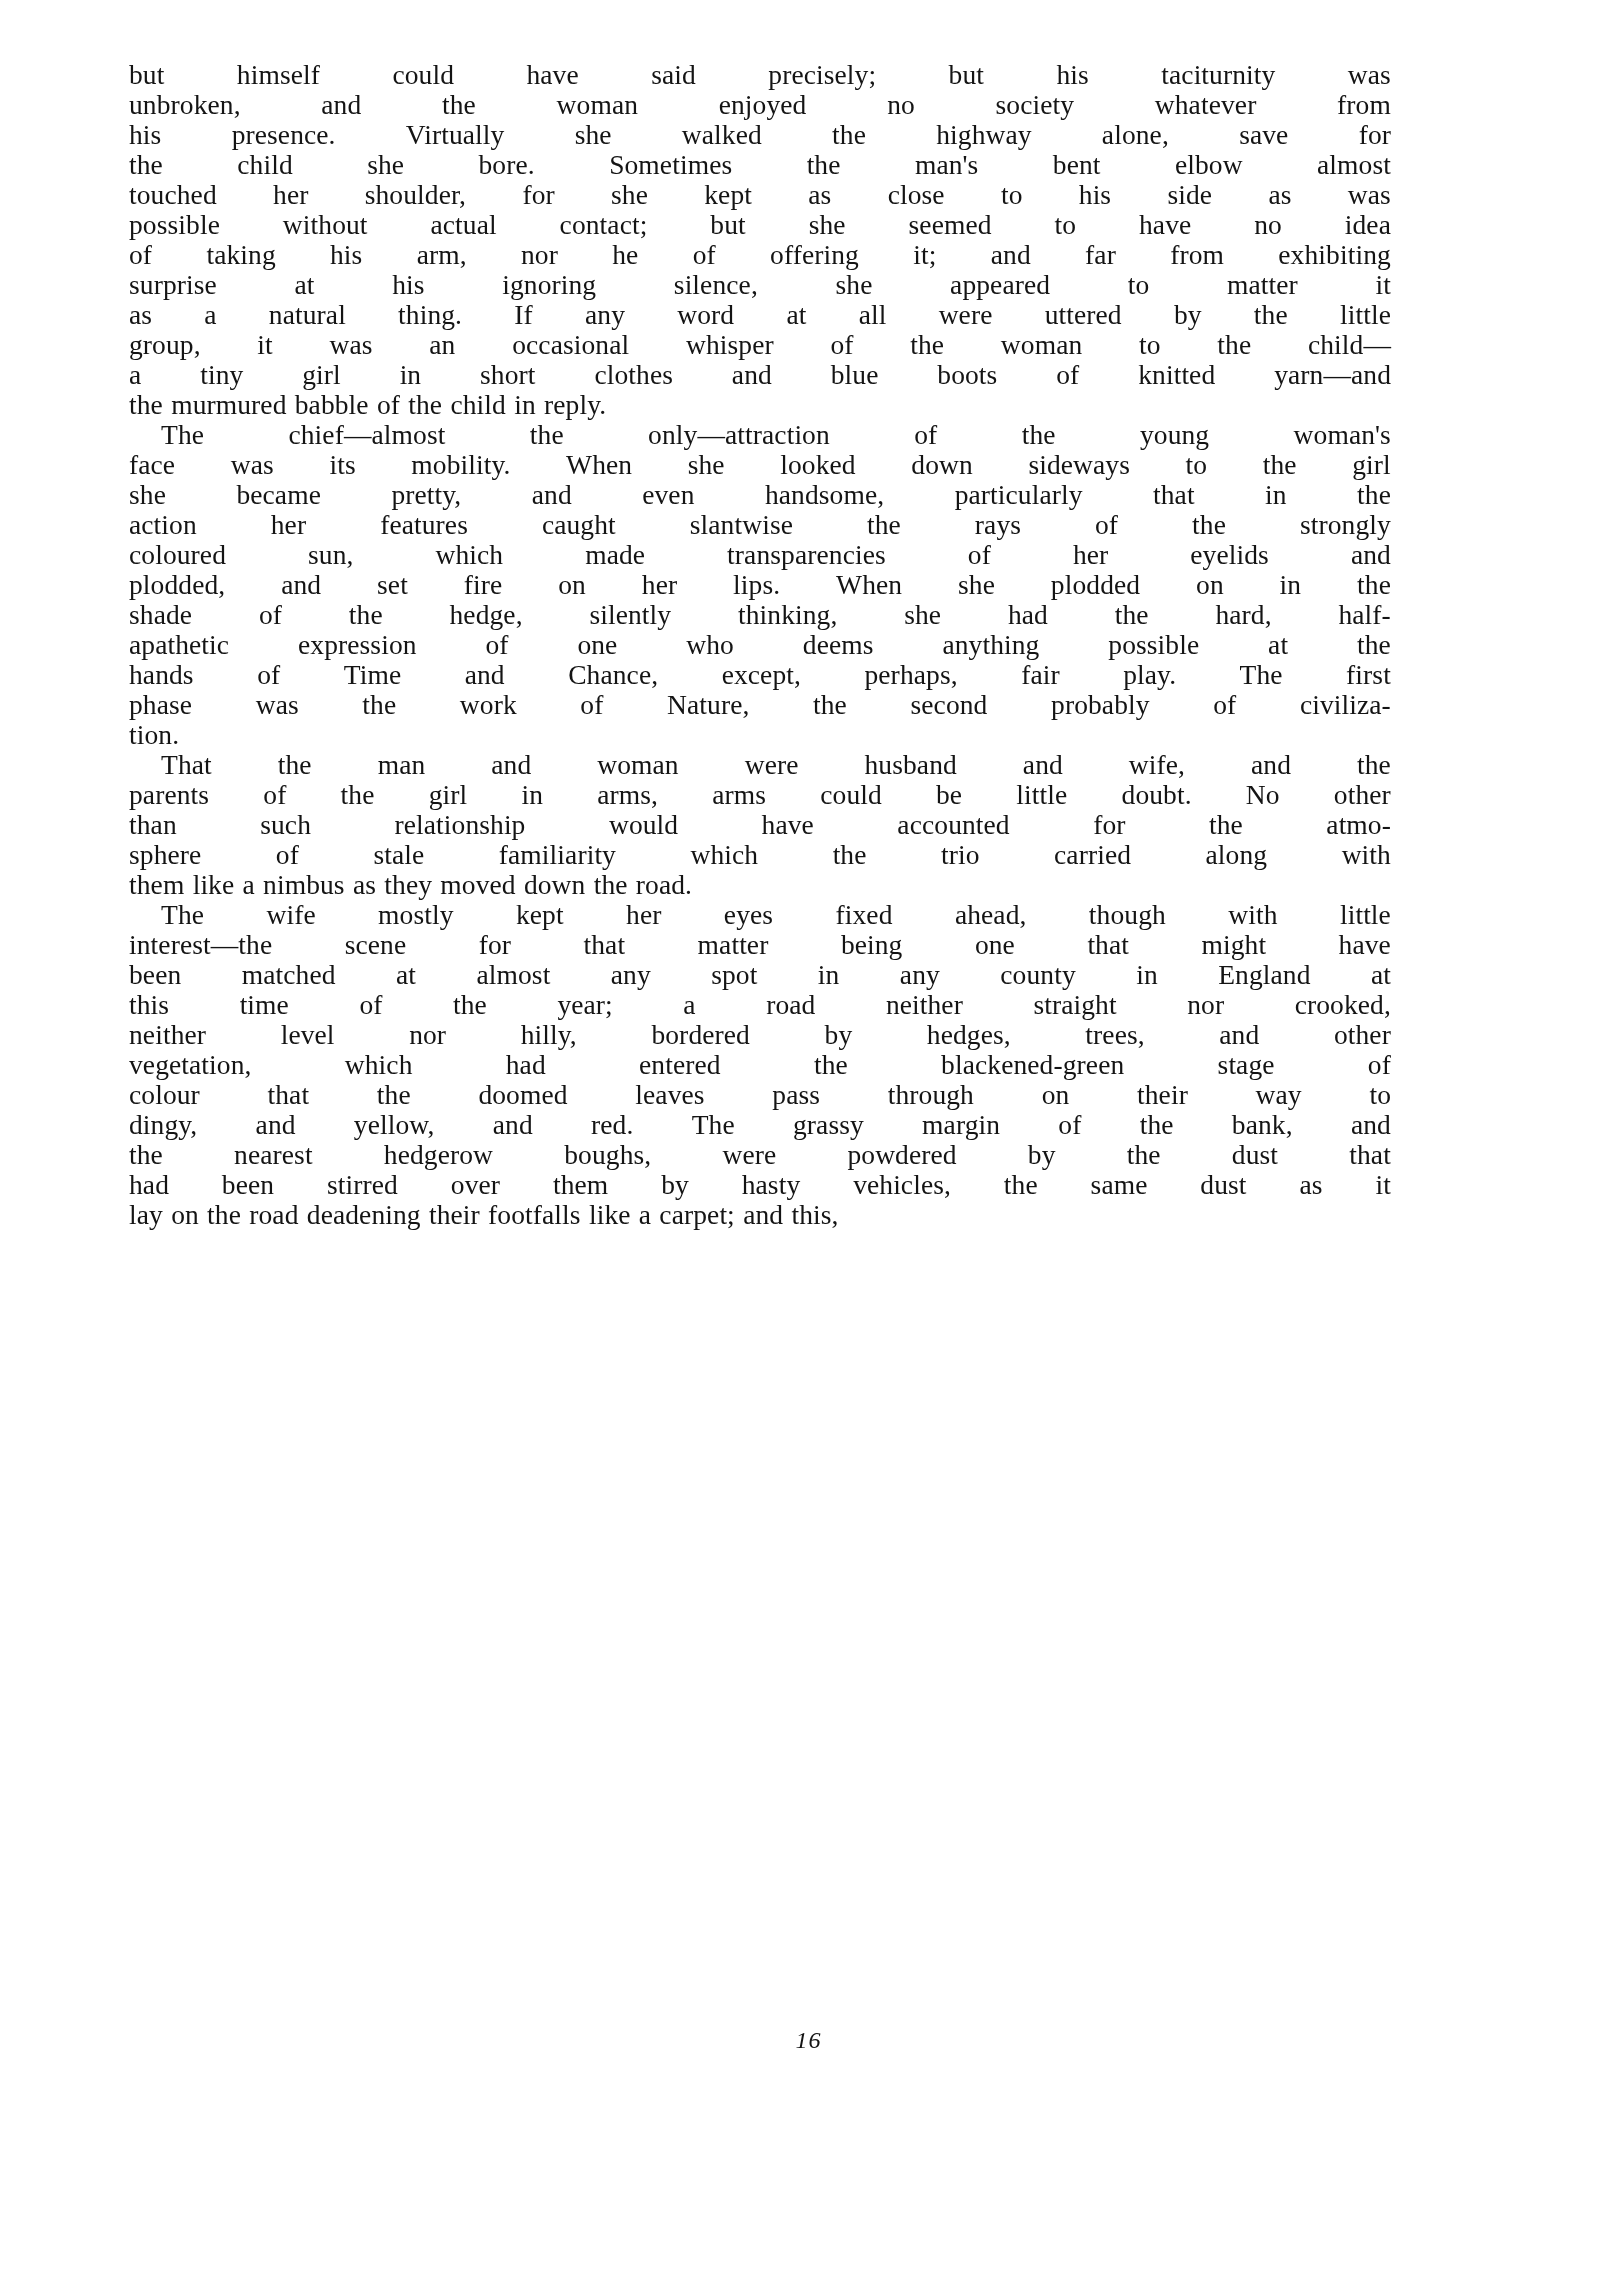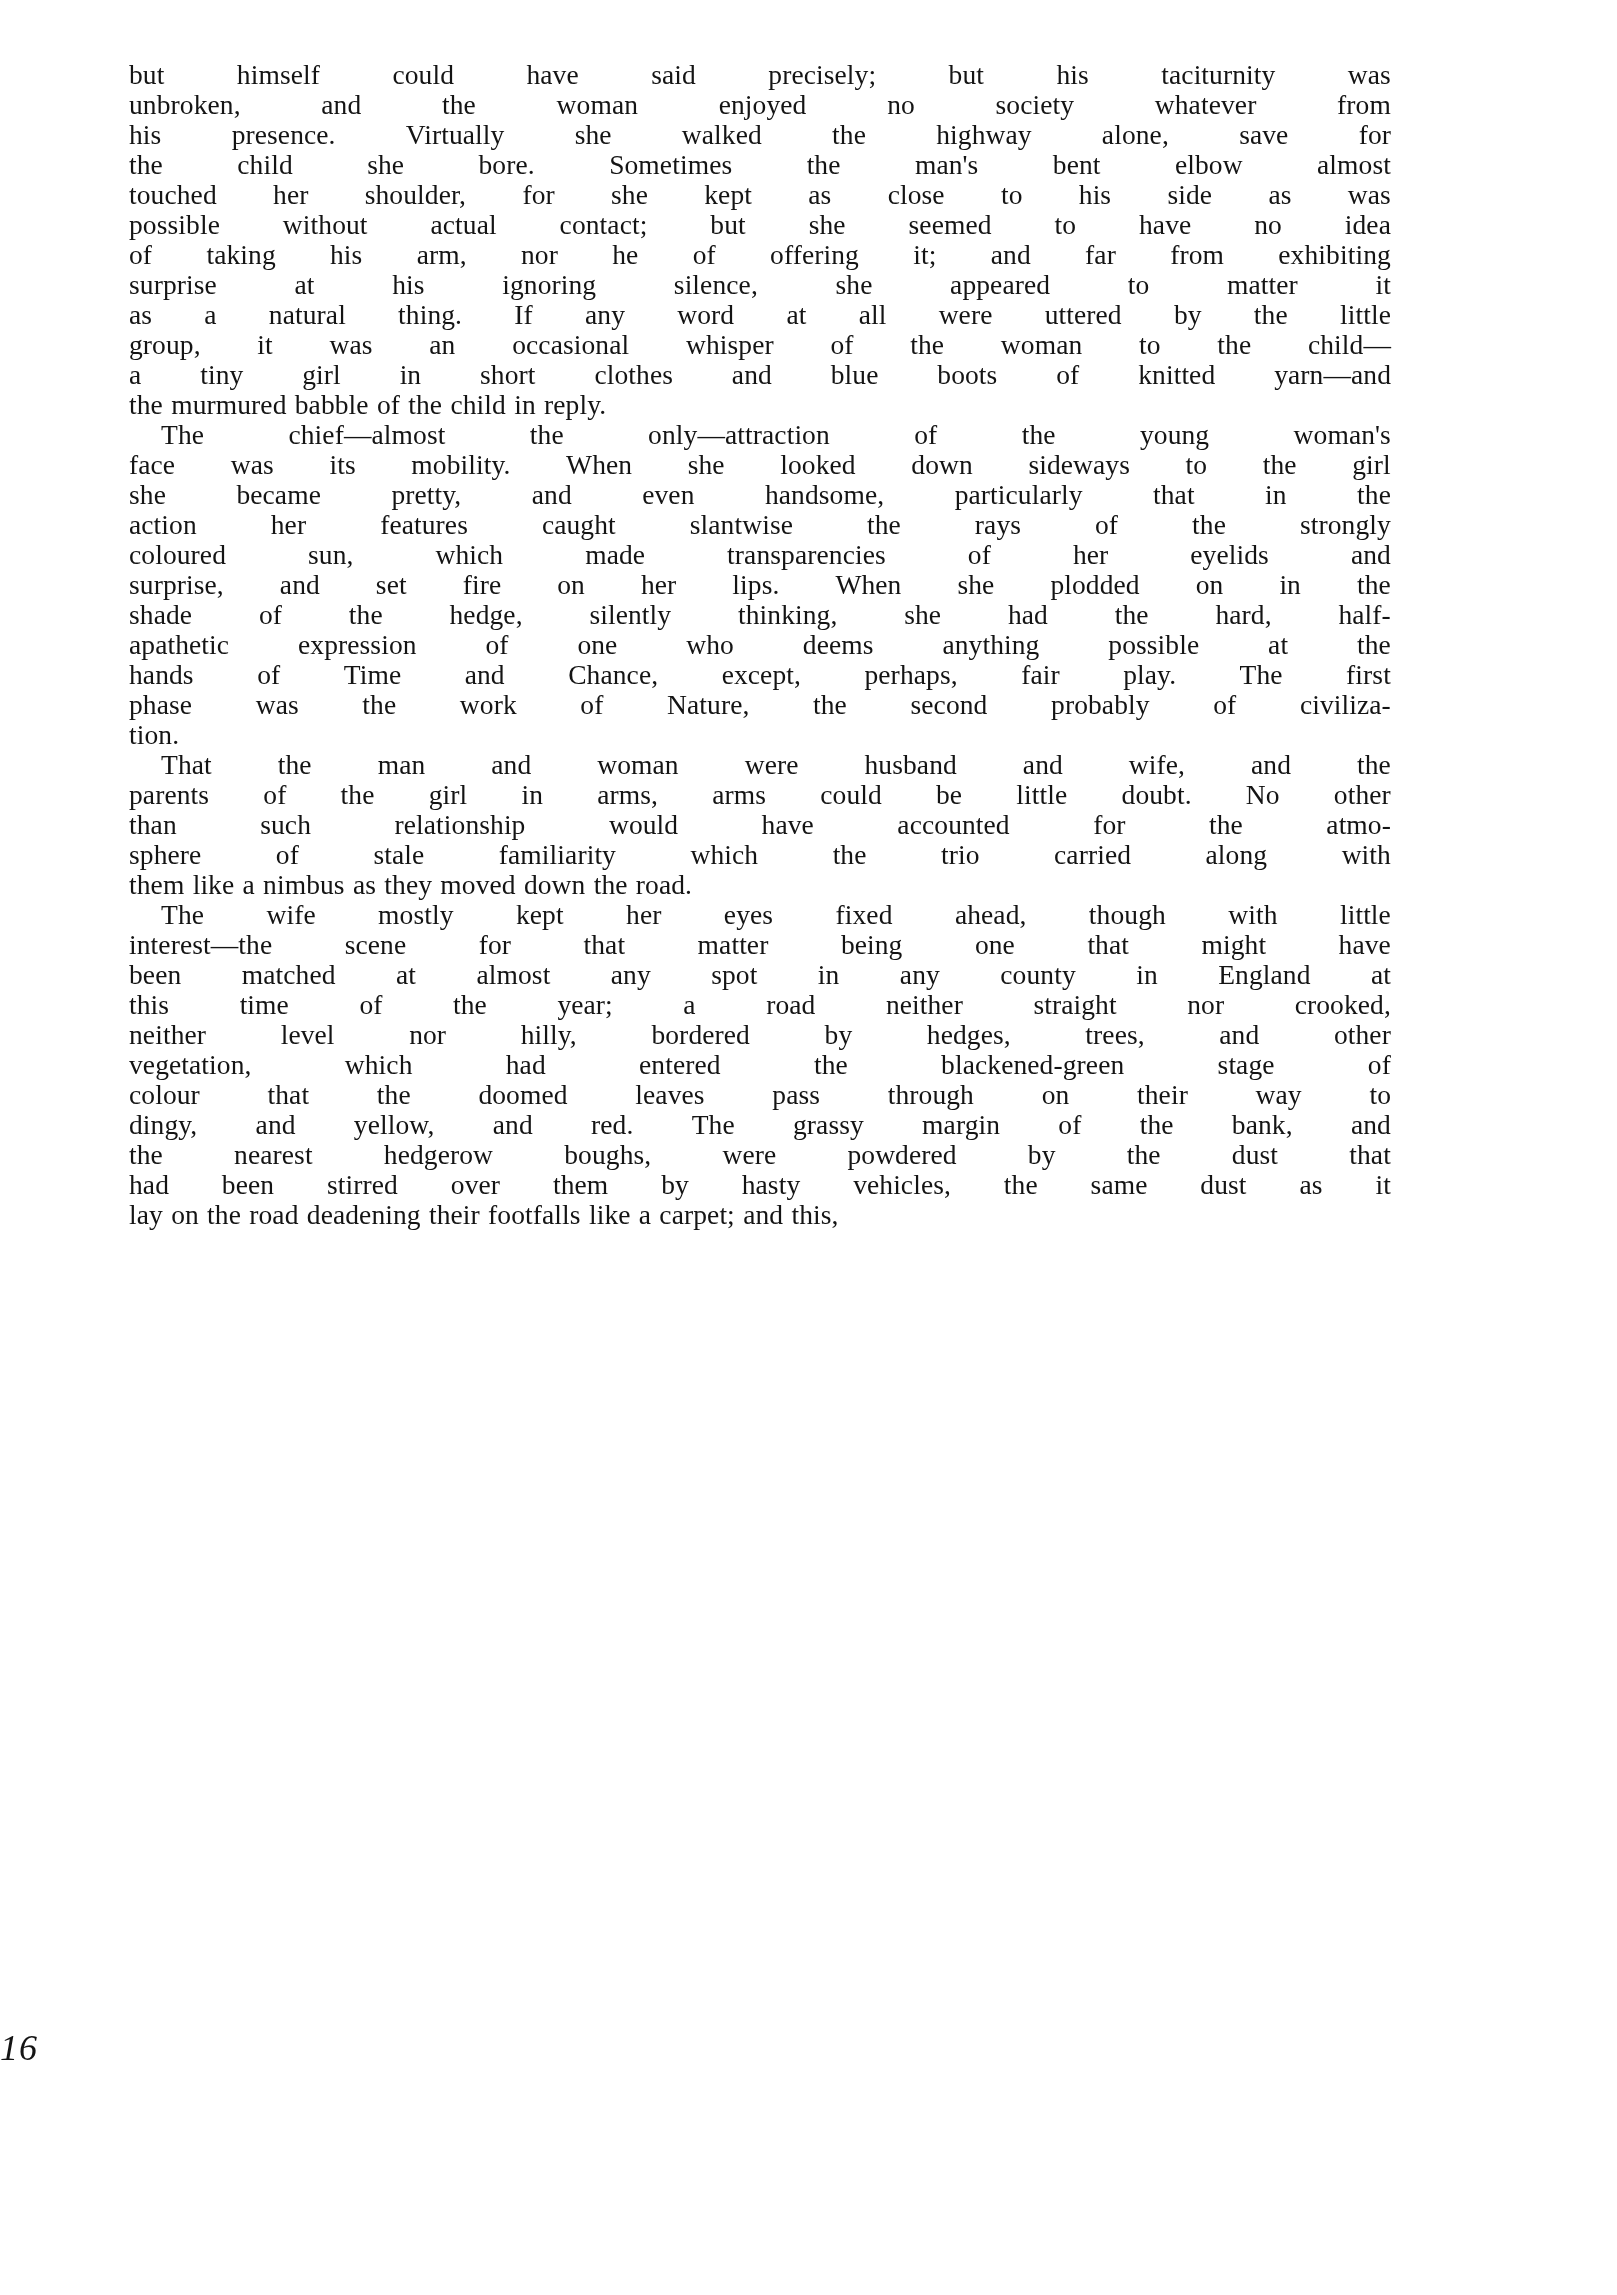--- a/index.html
+++ b/index.html
@@ -55,22 +55,22 @@
   
   .line.indent {
     padding-left: 32px;
     width: calc(100% - 32px);
   }
   .folio {
     position: absolute;
     left: 0;
     top: 2027px;
     width: 1617px;
-    text-align: left;
-    font-size: 36px;
+    text-align: center;
+    font-size: 24px;
     font-style: italic;
     font-family: "Liberation Serif", "DejaVu Serif", serif;
     color: #141414;
     letter-spacing: 0.9px;
   }
 </style>
 </head>
 <body>
 
 <div class="page">
@@ -89,21 +89,21 @@
         <div class="line just"><span class="w">group,</span><span class="w">it</span><span class="w">was</span><span class="w">an</span><span class="w">occasional</span><span class="w">whisper</span><span class="w">of</span><span class="w">the</span><span class="w">woman</span><span class="w">to</span><span class="w">the</span><span class="w">child—</span></div>
         <div class="line just"><span class="w">a</span><span class="w">tiny</span><span class="w">girl</span><span class="w">in</span><span class="w">short</span><span class="w">clothes</span><span class="w">and</span><span class="w">blue</span><span class="w">boots</span><span class="w">of</span><span class="w">knitted</span><span class="w">yarn—and</span></div>
         <div class="line last"><span class="w">the</span><span class="w">murmured</span><span class="w">babble</span><span class="w">of</span><span class="w">the</span><span class="w">child</span><span class="w">in</span><span class="w">reply.</span></div>
       </div>
       <div class="para">
         <div class="line just indent"><span class="w">The</span><span class="w">chief—almost</span><span class="w">the</span><span class="w">only—attraction</span><span class="w">of</span><span class="w">the</span><span class="w">young</span><span class="w">woman's</span></div>
         <div class="line just"><span class="w">face</span><span class="w">was</span><span class="w">its</span><span class="w">mobility.</span><span class="w">When</span><span class="w">she</span><span class="w">looked</span><span class="w">down</span><span class="w">sideways</span><span class="w">to</span><span class="w">the</span><span class="w">girl</span></div>
         <div class="line just"><span class="w">she</span><span class="w">became</span><span class="w">pretty,</span><span class="w">and</span><span class="w">even</span><span class="w">handsome,</span><span class="w">particularly</span><span class="w">that</span><span class="w">in</span><span class="w">the</span></div>
         <div class="line just"><span class="w">action</span><span class="w">her</span><span class="w">features</span><span class="w">caught</span><span class="w">slantwise</span><span class="w">the</span><span class="w">rays</span><span class="w">of</span><span class="w">the</span><span class="w">strongly</span></div>
         <div class="line just"><span class="w">coloured</span><span class="w">sun,</span><span class="w">which</span><span class="w">made</span><span class="w">transparencies</span><span class="w">of</span><span class="w">her</span><span class="w">eyelids</span><span class="w">and</span></div>
-        <div class="line just"><span class="w">surprise,</span><span class="w">and</span><span class="w">set</span><span class="w">fire</span><span class="w">on</span><span class="w">her</span><span class="w">lips.</span><span class="w">When</span><span class="w">she</span><span class="w">plodded</span><span class="w">on</span><span class="w">in</span><span class="w">the</span></div>
+        <div class="line just"><span class="w">plodded,</span><span class="w">and</span><span class="w">set</span><span class="w">fire</span><span class="w">on</span><span class="w">her</span><span class="w">lips.</span><span class="w">When</span><span class="w">she</span><span class="w">plodded</span><span class="w">on</span><span class="w">in</span><span class="w">the</span></div>
         <div class="line just"><span class="w">shade</span><span class="w">of</span><span class="w">the</span><span class="w">hedge,</span><span class="w">silently</span><span class="w">thinking,</span><span class="w">she</span><span class="w">had</span><span class="w">the</span><span class="w">hard,</span><span class="w">half-</span></div>
         <div class="line just"><span class="w">apathetic</span><span class="w">expression</span><span class="w">of</span><span class="w">one</span><span class="w">who</span><span class="w">deems</span><span class="w">anything</span><span class="w">possible</span><span class="w">at</span><span class="w">the</span></div>
         <div class="line just"><span class="w">hands</span><span class="w">of</span><span class="w">Time</span><span class="w">and</span><span class="w">Chance,</span><span class="w">except,</span><span class="w">perhaps,</span><span class="w">fair</span><span class="w">play.</span><span class="w">The</span><span class="w">first</span></div>
         <div class="line just"><span class="w">phase</span><span class="w">was</span><span class="w">the</span><span class="w">work</span><span class="w">of</span><span class="w">Nature,</span><span class="w">the</span><span class="w">second</span><span class="w">probably</span><span class="w">of</span><span class="w">civiliza-</span></div>
         <div class="line last"><span class="w">tion.</span></div>
       </div>
       <div class="para">
         <div class="line just indent"><span class="w">That</span><span class="w">the</span><span class="w">man</span><span class="w">and</span><span class="w">woman</span><span class="w">were</span><span class="w">husband</span><span class="w">and</span><span class="w">wife,</span><span class="w">and</span><span class="w">the</span></div>
         <div class="line just"><span class="w">parents</span><span class="w">of</span><span class="w">the</span><span class="w">girl</span><span class="w">in</span><span class="w">arms,</span><span class="w">arms</span><span class="w">could</span><span class="w">be</span><span class="w">little</span><span class="w">doubt.</span><span class="w">No</span><span class="w">other</span></div>
         <div class="line just"><span class="w">than</span><span class="w">such</span><span class="w">relationship</span><span class="w">would</span><span class="w">have</span><span class="w">accounted</span><span class="w">for</span><span class="w">the</span><span class="w">atmo-</span></div>

